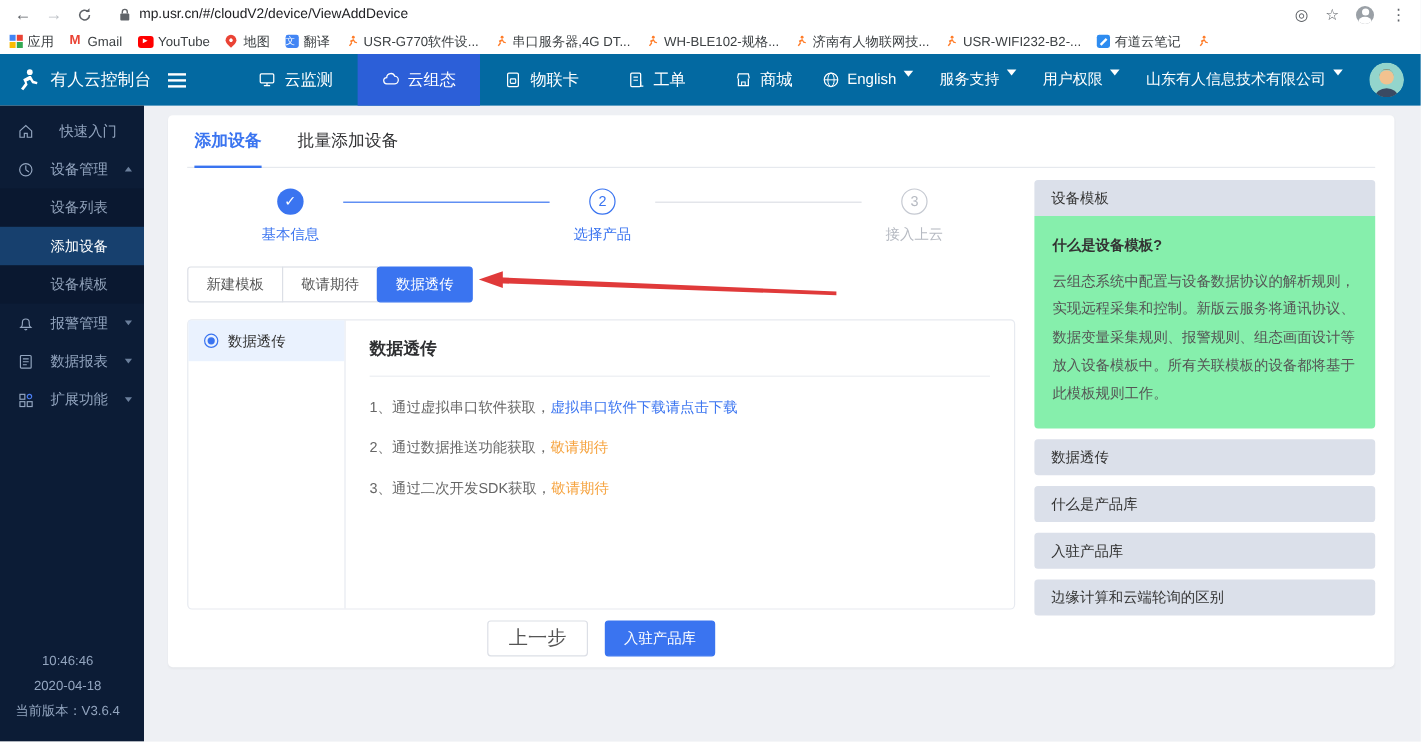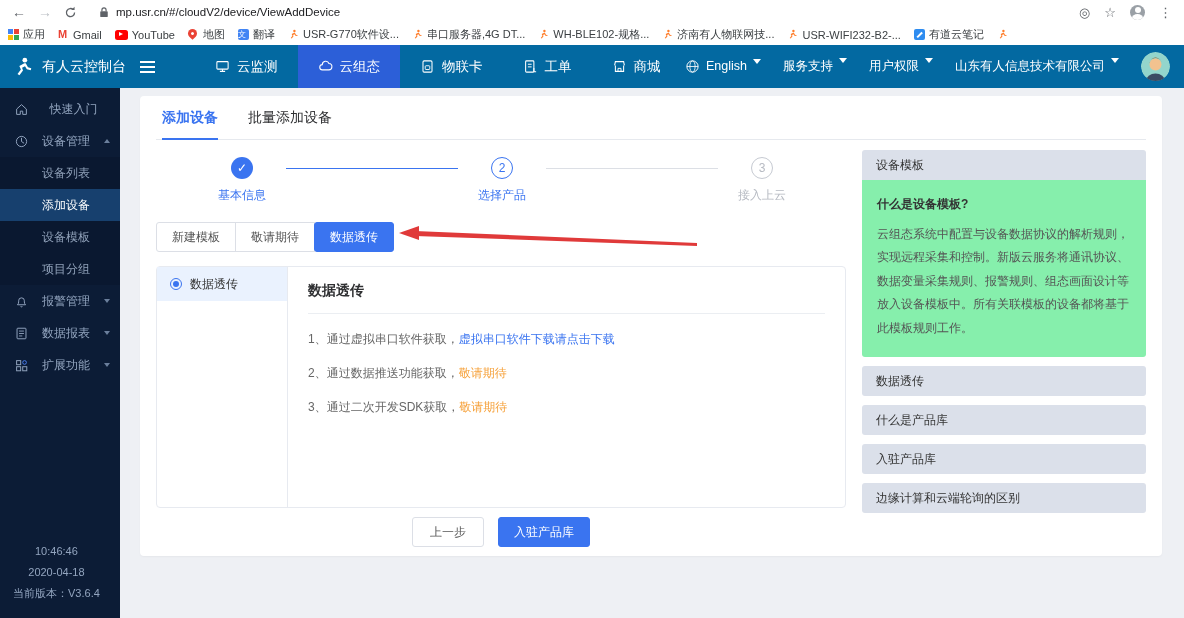--- a/index.html
+++ b/index.html
@@ -95,21 +95,21 @@
   .radio i { width:6px; height:6px; border-radius:50%; background:#3a74f0; display:block; }
   .content-pane { flex:1; padding:15px 20px; }
   .pane-title { font-size:14px; font-weight:bold; color:#303133; }
   .pane-divider { border:none; border-top:1px solid #ebeef2; margin:13px 0 15px; }
   .pane-q { color:#666; margin-bottom:4px; }
   .pane-item { color:#666; margin-top:17px; }
   .pane-link { color:#3a74f0; cursor:pointer; }
   .pane-note { color:#f6a23c; }
 
   .footer-row { height:48px; flex:none; display:flex; align-items:center; justify-content:center; gap:14px; }
-  .btn-prev { height:30px; padding:0 17px; background:#fff; border:1px solid #dcdfe6; border-radius:3px; color:#555; font-size:12px; cursor:pointer; font-family:inherit; }
+  .btn-prev { height:30px; padding:0 17px; background:#fff; border:1px solid #dcdfe6; border-radius:3px; color:#555; font-size:16px; cursor:pointer; font-family:inherit; }
   .btn-confirm { height:30px; padding:0 15px; background:#3a74f0; border:1px solid #3a74f0; border-radius:3px; color:#fff; font-size:12px; cursor:pointer; font-family:inherit; }
 
   .right-col { flex:1; padding-top:10px; display:flex; flex-direction:column; gap:9px; }
   .panel-header { background:#dbe0ea; border-radius:3px; height:30px; line-height:30px; padding:0 14px; font-size:12px; color:#333; cursor:pointer; }
   .panel.expanded .panel-header { border-radius:3px 3px 0 0; }
   .panel-body { background:#86efac; border-radius:0 0 3px 3px; padding:13px 15px 17px; }
   .panel-body .q { font-weight:bold; color:#333; margin:3px 0 10px; }
   .panel-body .p { color:#555; line-height:1.95; }
 </style>
 </head>
@@ -318,23 +318,20 @@
     <div class="side-sub">
       <div class="side-sub-item">
           <span>设备列表</span>
         </div>
       <div class="side-sub-item active">
           <span>添加设备</span>
         </div>
       <div class="side-sub-item">
           <span>设备模板</span>
         </div>
-      <div class="side-sub-item">
-          <span>项目分组</span>
-        </div>
     </div>
     <div class="side-item">
       <svg width="13" height="13" viewBox="0 0 16 16">
           <path d="M3 12h10c-1-.8-1.5-2-1.5-3.5V7a3.5 3.5 0 00-7 0v1.5C4.5 10 4 11.2 3 12z" fill="none" stroke="#93a5bf" stroke-width="1.2"></path>
           <path d="M6.8 13.8a1.3 1.3 0 002.4 0" stroke="#93a5bf" stroke-width="1.2" fill="none"></path>
         </svg>
       <span class="lbl">报警管理</span>
       <span class="side-caret"></span>
     </div>
     <div class="side-item">

